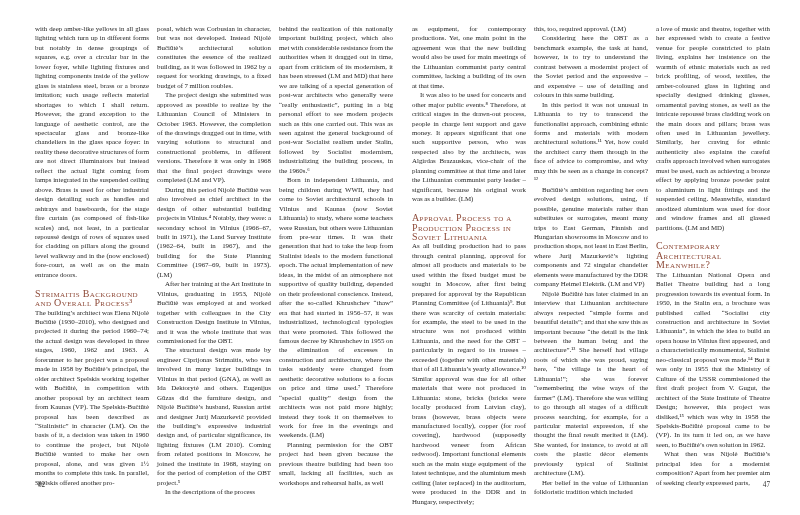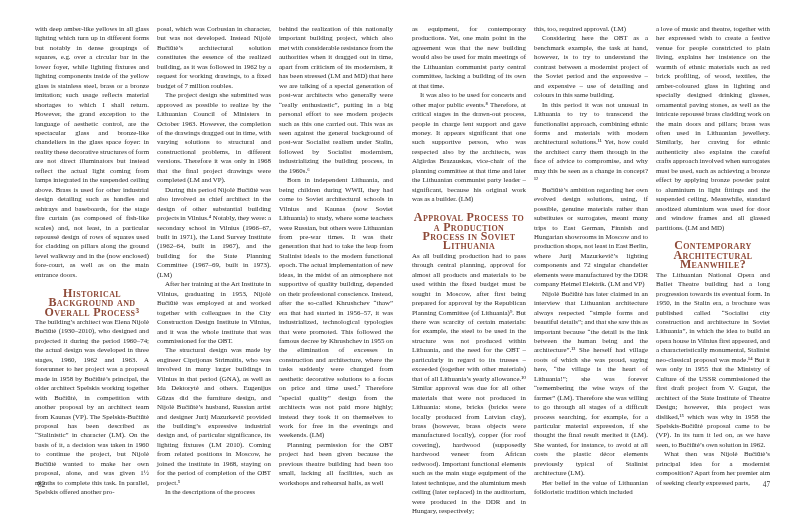--- a/index.html
+++ b/index.html
@@ -14,41 +14,41 @@
   .text-block{position:absolute;top:24px;display:flex;gap:8px;}
   .page-left .text-block{left:35px;}
   .page-right .text-block{left:12px;}
   .col{
     width:114px;text-align:justify;font-size:6.9px;line-height:9.45px;
     hyphens:auto;-webkit-hyphens:auto;word-spacing:-0.2px;
   }
   .col p{margin:0;}
   .col p.ind{text-indent:8px;}
   .heading{
-    margin:9.45px 0 0 0;padding:0;font-weight:bold;
+    margin:9.45px 0 0 0;padding:0;font-weight:normal;
     font-variant:small-caps;letter-spacing:0.4px;
-    font-size:12px;line-height:9.45px;text-align:center;
+    font-size:10px;line-height:9.45px;text-align:left;
     color:#8e4a38;
   }
   .pagenum{
     position:absolute;bottom:26px;font-size:7.2px;color:#333;
   }
   .page-left .pagenum{left:38px;}
   .page-right .pagenum{right:30px;margin-left:35px;}
 </style>
 </head>
 <body>
 
 <div class="spread">
 
   <div class="page page-left">
     <div class="text-block">
       <div class="col">
         <p>with deep amber-like yellows in all glass lighting which turn up in different forms but notably in dense groupings of squares, e.g. over a circular bar in the lower foyer, while lighting fixtures and lighting components inside of the yellow glass is stainless steel, brass or a bronze imitation; such usage reflects material shortages to which I shall return. However, the grand exception to the language of aesthetic control, are the spectacular glass and bronze-like chandeliers in the glass space foyer: in reality these decorative structures of form are not direct illuminators but instead reflect the actual light coming from lamps integrated in the suspended ceiling above. Brass is used for other industrial design detailing such as handles and ashtrays and baseboards, for the stage fire curtain (as composed of fish-like scales) and, not least, in a particular repoussé design of rows of squares used for cladding on pillars along the ground level walkway and in the (now enclosed) fore-court, as well as on the main entrance doors.</p>
-        <h3 class="heading">Historical Background and Overall Process³</h3>
+        <h3 class="heading">Strimaitis Background and Overall Process³</h3>
         <p>The building’s architect was Elena Nijolė Bučiūtė (1930–2010), who designed and projected it during the period 1960–74; the actual design was developed in three stages, 1960, 1962 and 1963. A forerunner to her project was a proposal made in 1958 by Bučiūtė’s principal, the older architect Spelskis working together with Bučiūtė, in competition with another proposal by an architect team from Kaunas (VP). The Spelskis-Bučiūtė proposal has been described as “Stalinistic” in character (LM). On the basis of it, a decision was taken in 1960 to continue the project, but Nijolė Bučiūtė wanted to make her own proposal, alone, and was given 1½ months to complete this task. In parallel, Spelskis offered another pro-</p>
       </div>
       <div class="col">
         <p>posal, which was Corbusian in character, but was not developed. Instead Nijolė Bučiūtė’s architectural solution constitutes the essence of the realized building, as it was followed in 1962 by a request for working drawings, to a fixed budget of 7 million roubles.</p>
         <p class="ind">The project design she submitted was approved as possible to realize by the Lithuanian Council of Ministers in October 1963. However, the completion of the drawings dragged out in time, with varying solutions to structural and constructional problems, in different versions. Therefore it was only in 1968 that the final project drawings were completed (LM and VP).</p>
         <p class="ind">During this period Nijolė Bučiūtė was also involved as chief architect in the design of other substantial building projects in Vilnius.⁴ Notably, they were: a secondary school in Vilnius (1966–67, built in 1971), the Land Survey Institute (1962–64, built in 1967), and the building for the State Planning Committee (1967–69, built in 1973). (LM)</p>
         <p class="ind">After her training at the Art Institute in Vilnius, graduating in 1953, Nijolė Bučiūtė was employed at and worked together with colleagues in the City Construction Design Institute in Vilnius, and it was the whole institute that was commissioned for the OBT.</p>
         <p class="ind">The structural design was made by engineer Ciprijonas Strimaitis, who was involved in many larger buildings in Vilnius in that period (GNA), as well as Ida Dektorytė and others. Eugenijus Gūzas did the furniture design, and Nijolė Bučiūtė’s husband, Russian artist and designer Jurij Mazurkevič provided the building’s expressive industrial design and, of particular significance, its lighting fixtures (LM 2010). Coming from related positions in Moscow, he joined the institute in 1968, staying on for the period of completion of the OBT project.⁵</p>
         <p class="ind">In the descriptions of the process</p>
       </div>

